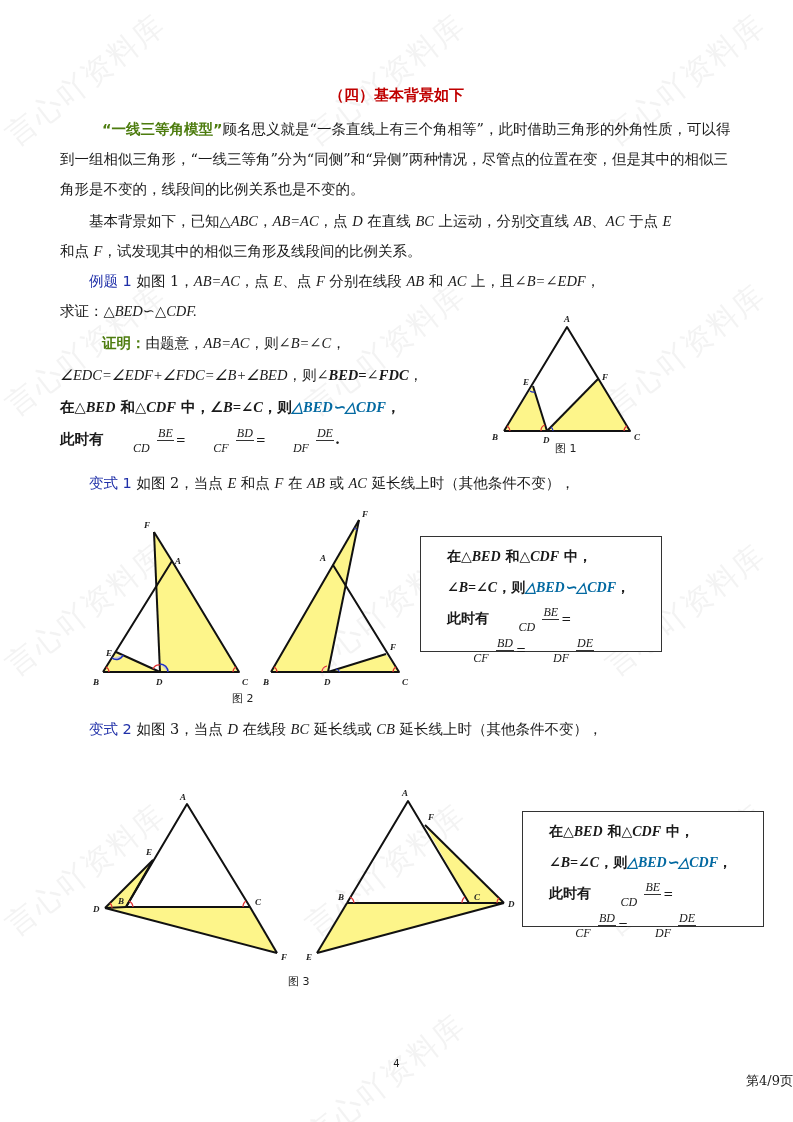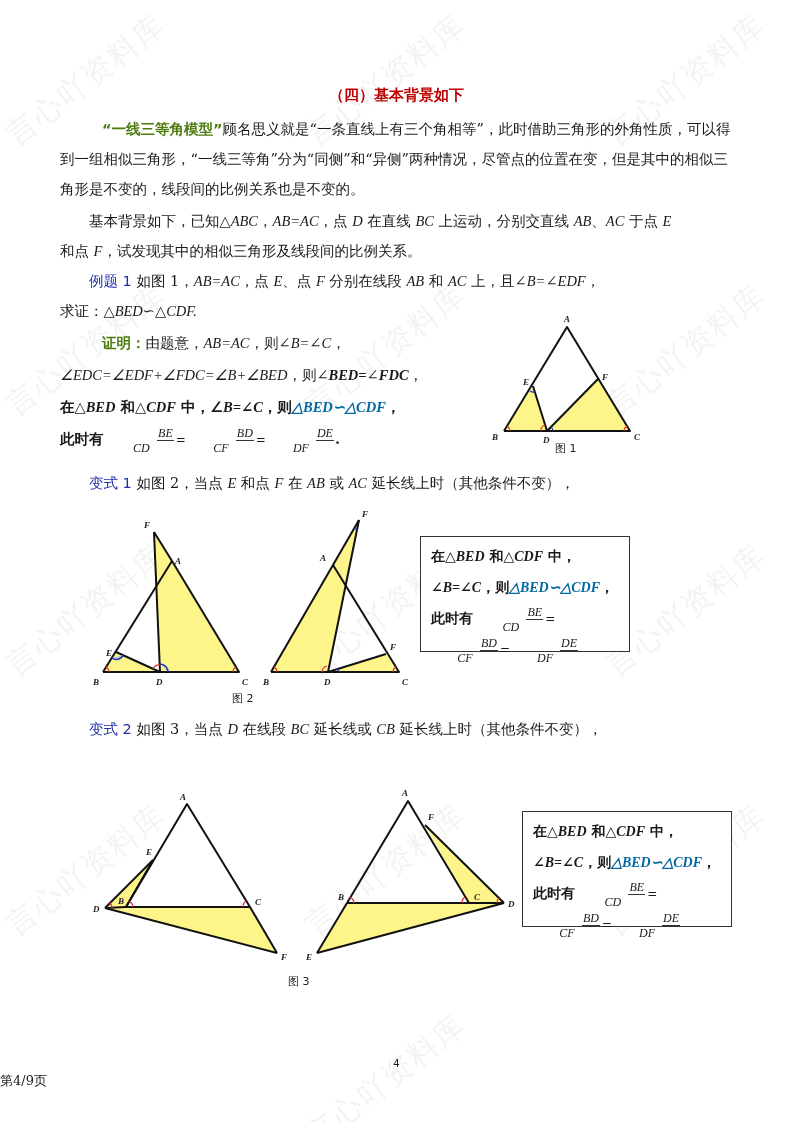--- a/index.html
+++ b/index.html
@@ -16,24 +16,24 @@
   .blue-b { color:#1f2fa8; font-weight:normal; font-family:"DejaVu Sans",sans-serif; }
   .it { font-style:italic; font-family:Liberation Serif, serif; }
   .b { font-weight:bold; }
   .bi { font-weight:bold; font-style:italic; font-family:"Liberation Serif",serif; }
   .redbi { color:#0369a1; font-weight:bold; font-style:italic; font-family:"Liberation Serif",serif; }
   .frac { display:inline-flex; flex-direction:column; vertical-align:middle; text-align:center;
           font-style:italic; font-family:"Liberation Serif",serif; font-size:12px; line-height:14px; margin:0 1px; }
   .frac .num { border-bottom:1px solid #333; padding:0 1px;margin-left:48px; }
   .eq { font-size:12px; margin:0 1px; }
   .fig { position:absolute; left:0; top:0; }
-  .box { position:absolute; border:1.5px solid #333; background:#fff; font-size:14px; line-height:30px; padding:4px 10px; }
+  .box { position:absolute; border:1.5px solid #333; background:#fff; font-size:14px; line-height:30px; padding:4px 26px; }
   .caption { position:absolute; font-size:11px; color:#444; }
   .pgnum { position:absolute; top:1058px; width:793px; text-align:center; font-size:10px; font-family:"DejaVu Sans",sans-serif; }
-  .pgtotal { position:absolute; top:1072px; width:793px; text-align:left; font-size:13px; }
+  .pgtotal { position:absolute; top:1072px; width:793px; text-align:right; font-size:13px; }
   svg text { font-family:"Liberation Serif",serif; font-style:italic; font-weight:bold; font-size:9px; fill:#222; }
 </style>
 </head>
 <body>
 
 <div class="wm-layer">
   <div class="wm" style="left:-10px;top:60px;">言心吖资料库</div>
   <div class="wm" style="left:290px;top:60px;">言心吖资料库</div>
   <div class="wm" style="left:590px;top:60px;">言心吖资料库</div>
   <div class="wm" style="left:-10px;top:330px;">言心吖资料库</div>

